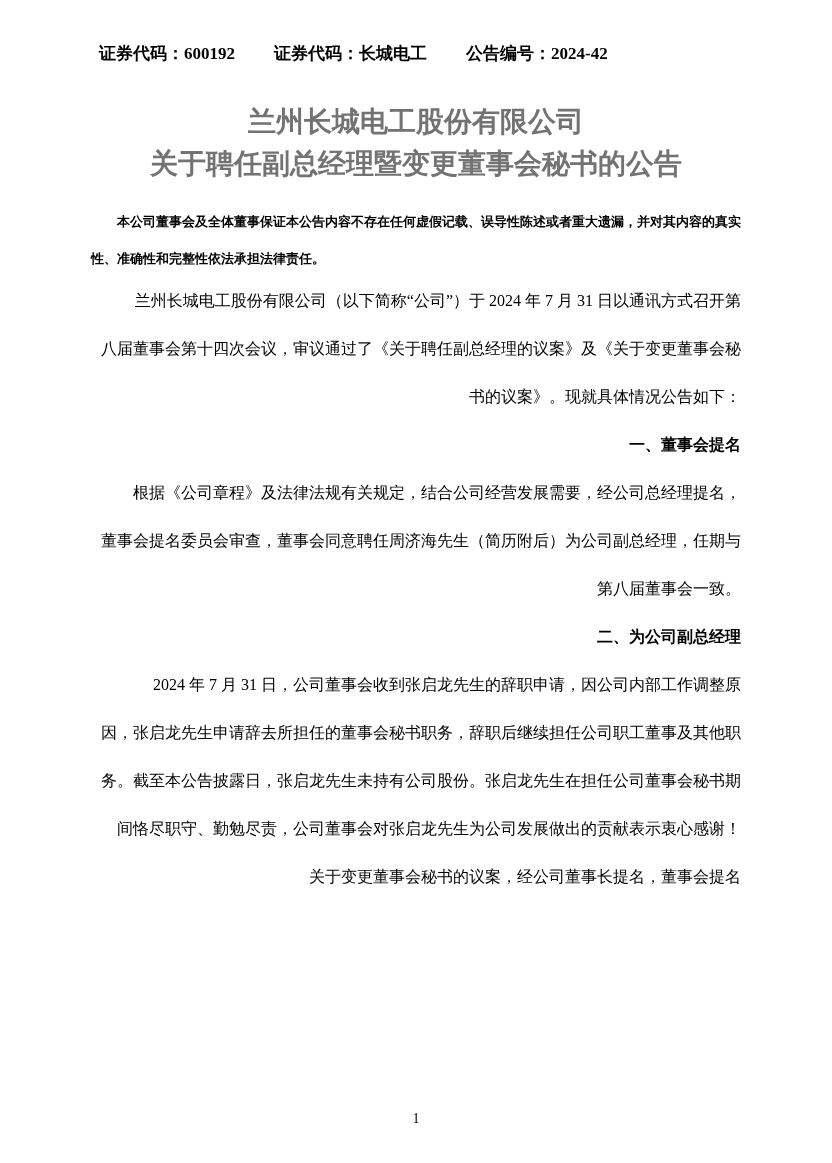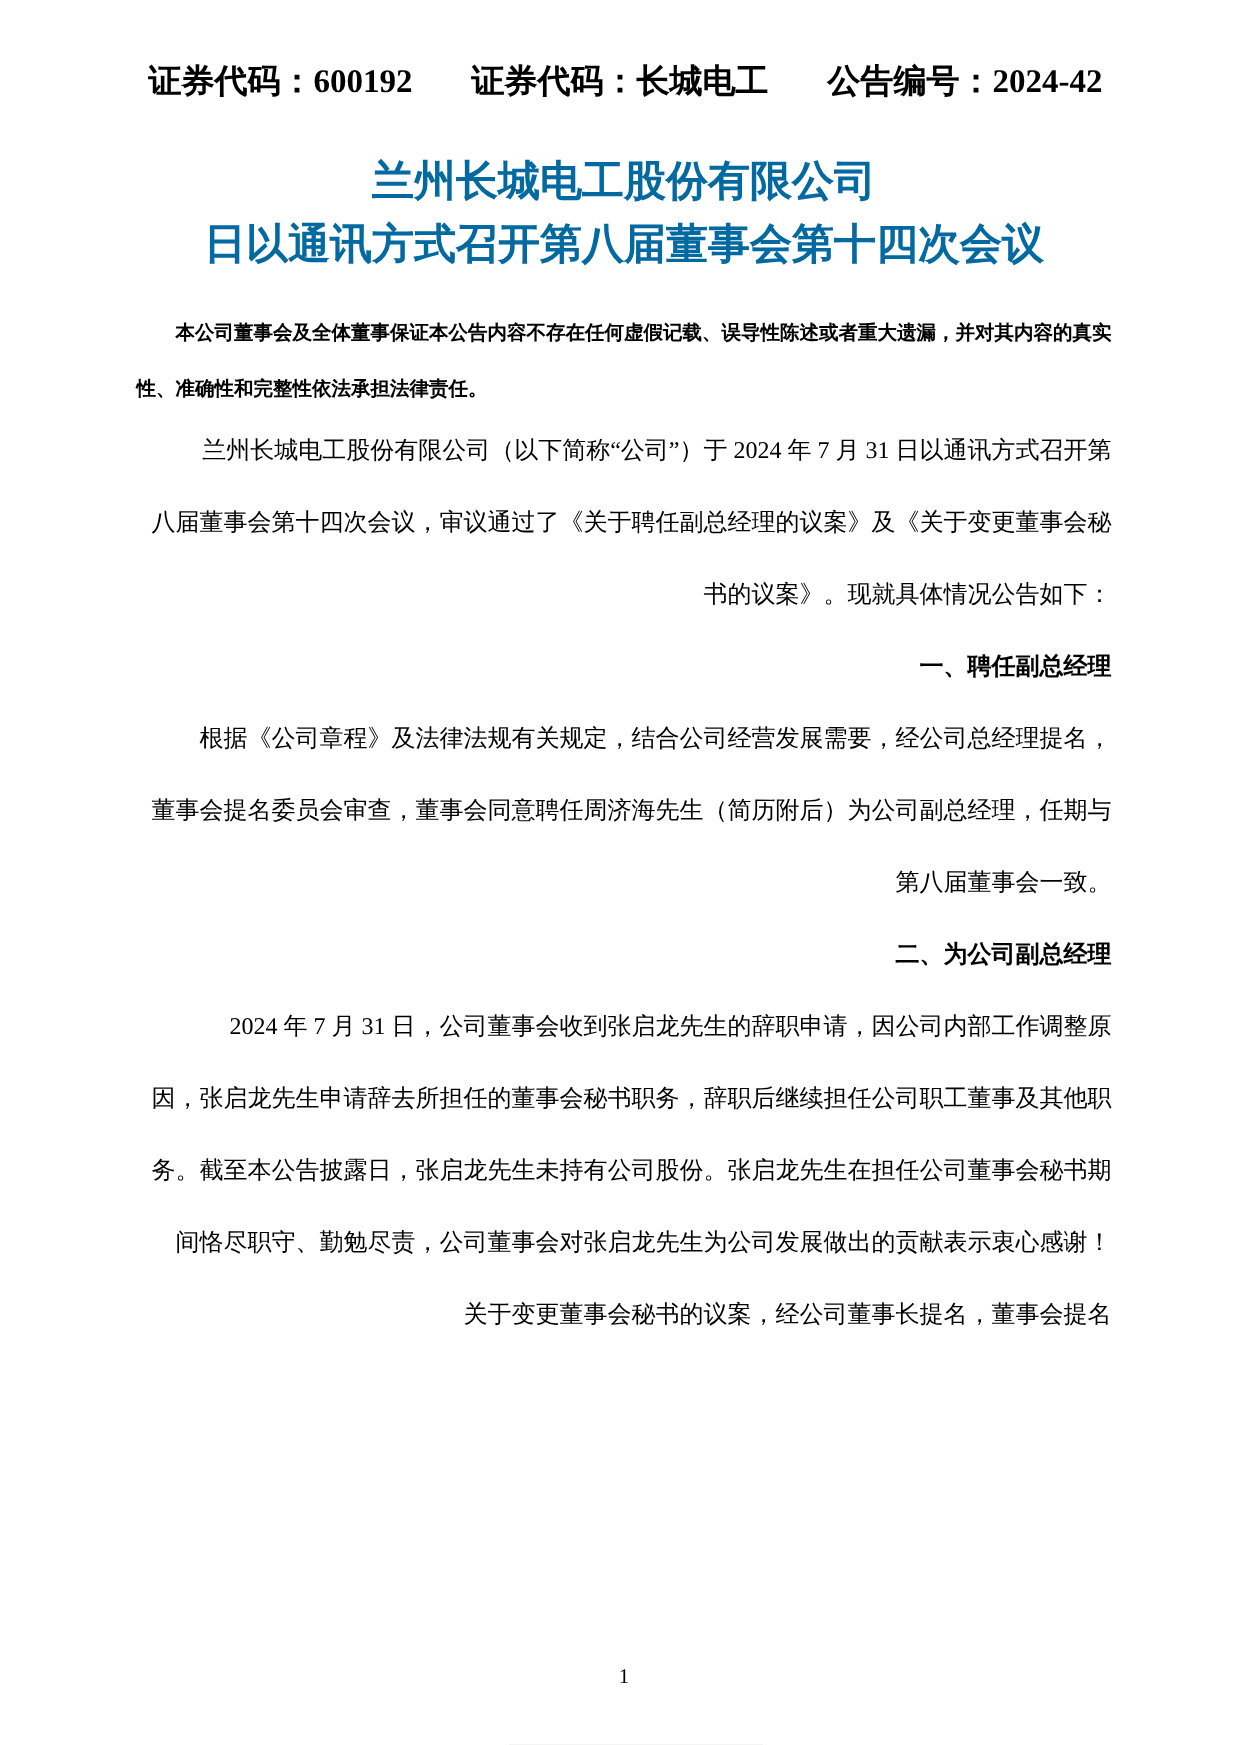--- a/index.html
+++ b/index.html
@@ -9,31 +9,31 @@
     width: 832px;
     height: 1163px;
     margin: 0 auto;
     background: #ffffff;
     color: #000000;
     font-family: "Liberation Serif", "DejaVu Serif", serif;
     overflow: hidden;
   }
   .header-row {
     display: flex;
-    justify-content: space-between;
+    justify-content: flex-start;
     padding: 44px 97px 0 99px;
-    font-size: 22px;
+    font-size: 17px;
     font-weight: bold;
     line-height: 20px;
     white-space: nowrap;
     gap: 39px;
   }
   .doc-title {
     text-align: center;
-    color: #0369a1;
+    color: #737373;
     font-size: 28px;
     font-weight: bold;
     line-height: 42px;
   }
   .doc-title.first { margin-top: 37px; }
   .disclaimer {
     margin: 18px 91px 0 91px;
     font-size: 13px;
     font-weight: bold;
     line-height: 37px;
@@ -67,27 +67,27 @@
 <div class="page">
 
   <div class="header-row">
     <span>证券代码：600192</span>
     <span>证券代码：长城电工</span>
     <span>公告编号：2024-42</span>
   </div>
 
   <div class="doc-title first">兰州长城电工股份有限公司</div>
 
-  <div class="doc-title">日以通讯方式召开第八届董事会第十四次会议</div>
+  <div class="doc-title">关于聘任副总经理暨变更董事会秘书的公告</div>
 
   <p class="disclaimer">本公司董事会及全体董事保证本公告内容不存在任何虚假记载、误导性陈述或者重大遗漏，并对其内容的真实性、准确性和完整性依法承担法律责任。</p>
 
   <div class="body-text">
     <p class="para">兰州长城电工股份有限公司（以下简称“公司”）于 2024 年 7 月 31 日以通讯方式召开第八届董事会第十四次会议，审议通过了《关于聘任副总经理的议案》及《关于变更董事会秘书的议案》。现就具体情况公告如下：</p>
-    <p class="section-heading">一、聘任副总经理</p>
+    <p class="section-heading">一、董事会提名</p>
     <p class="para">根据《公司章程》及法律法规有关规定，结合公司经营发展需要，经公司总经理提名，董事会提名委员会审查，董事会同意聘任周济海先生（简历附后）为公司副总经理，任期与第八届董事会一致。</p>
     <p class="section-heading">二、为公司副总经理</p>
     <p class="para">2024 年 7 月 31 日，公司董事会收到张启龙先生的辞职申请，因公司内部工作调整原因，张启龙先生申请辞去所担任的董事会秘书职务，辞职后继续担任公司职工董事及其他职务。截至本公告披露日，张启龙先生未持有公司股份。张启龙先生在担任公司董事会秘书期间恪尽职守、勤勉尽责，公司董事会对张启龙先生为公司发展做出的贡献表示衷心感谢！</p>
     <p class="para">关于变更董事会秘书的议案，经公司董事长提名，董事会提名</p>
   </div>
 
   <div class="page-footer">1</div>
 
 </div>
 

